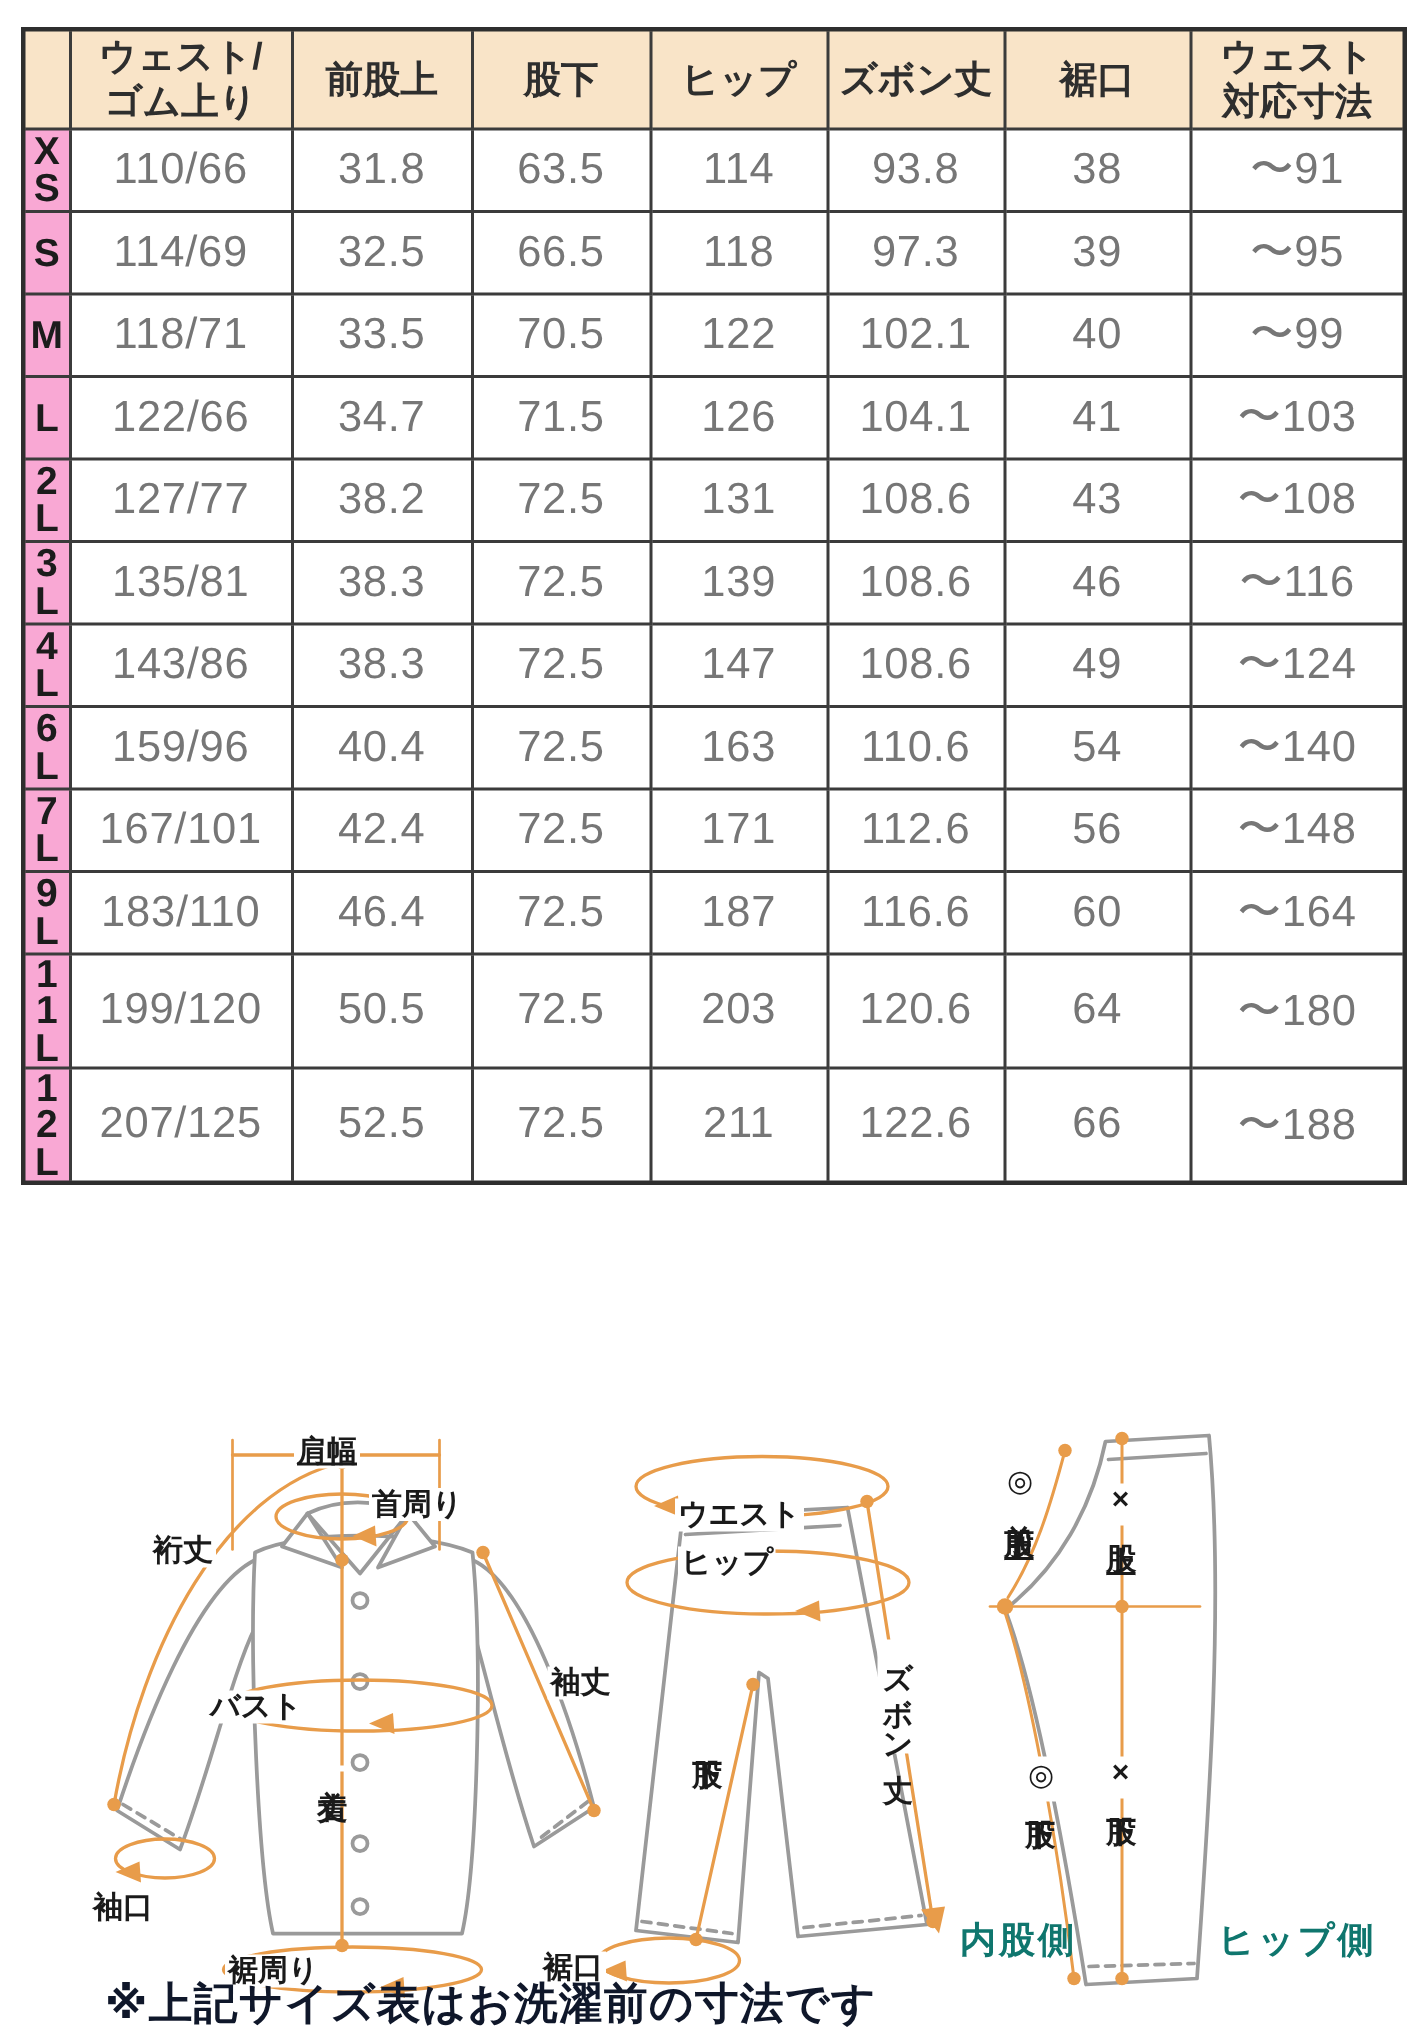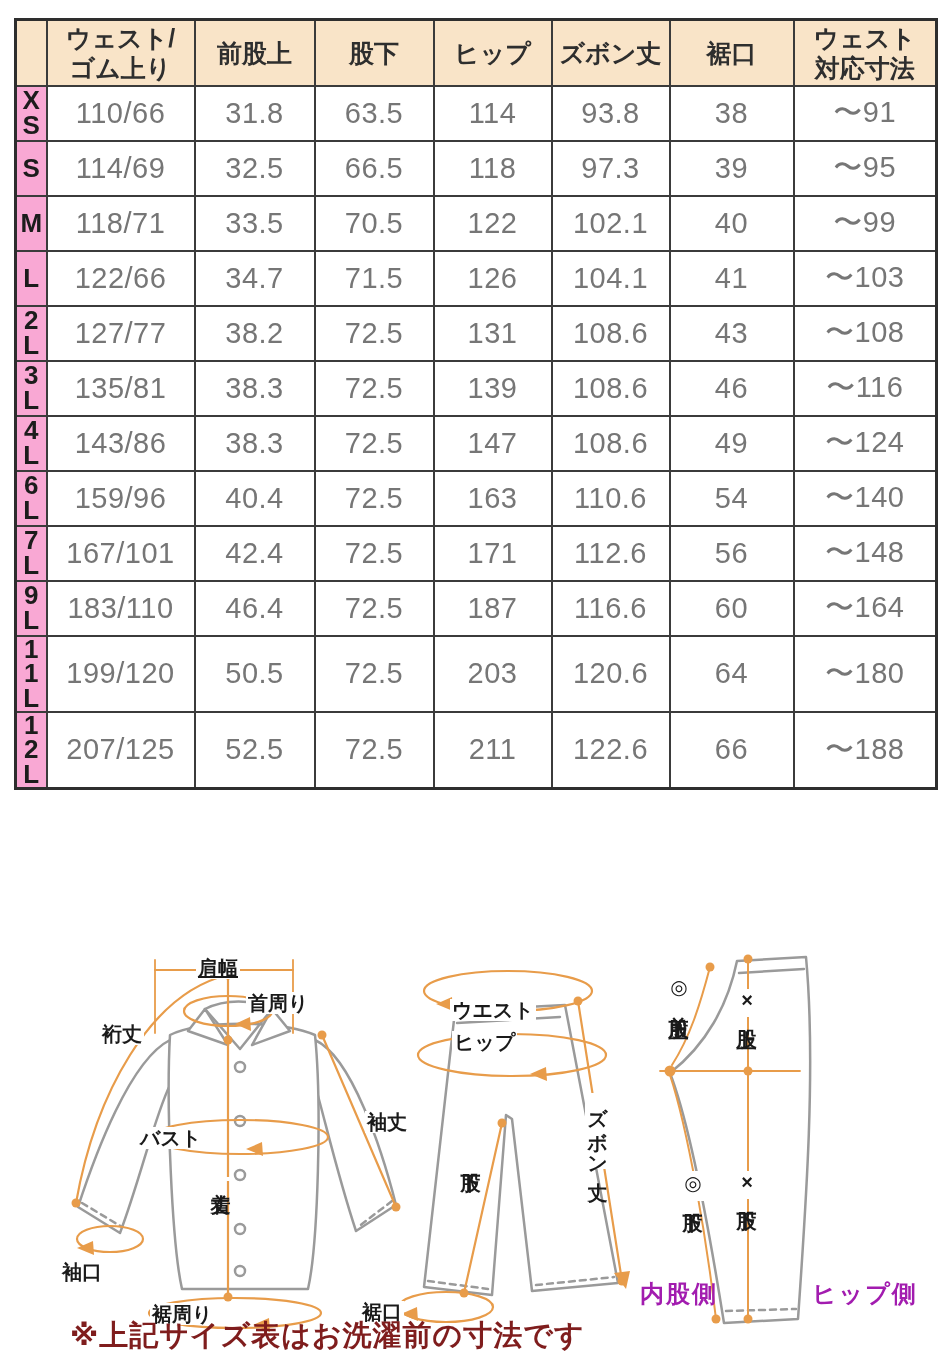--- a/index.html
+++ b/index.html
@@ -17,23 +17,23 @@
   .size-table tbody th.rowlabel { color:#1c1c1c; font-size:26px; font-weight:600;
     line-height:0.95; word-break:break-all; padding:0 1px; background:#f9a8d4; }
   .size-table tbody td { color:#767676; font-size:29px; font-weight:400; letter-spacing:0.5px; background:#fff; }
 
   
   .diagrams { position:absolute; top:945px; left:0; width:940px; height:392px; }
   .diagrams svg { position:absolute; left:0; top:0; }
   .dlabel { position:absolute; font-weight:700; font-size:20px; color:#1a1a1a;
     background:#fff; line-height:1.1; padding:0 2px; white-space:nowrap; }
   .vlabel { writing-mode:vertical-rl; text-orientation:upright; letter-spacing:2px; }
-  .graylabel { color:#a21caf; font-size:24px; background:transparent; letter-spacing:2px; }
-
-  .note { position:absolute; top:1316px; left:70px; font-size:29px; font-weight:700; color:#7f1d1d; letter-spacing:1px; }
+  .graylabel { color:#0f766e; font-size:24px; background:transparent; letter-spacing:2px; }
+
+  .note { position:absolute; top:1316px; left:70px; font-size:29px; font-weight:700; color:#0f172a; letter-spacing:1px; }
 </style>
 </head>
 <body>
 
 <div class="page">
 
   <table class="size-table">
     <colgroup>
       <col style="width:31px">
         <col style="width:148px">

